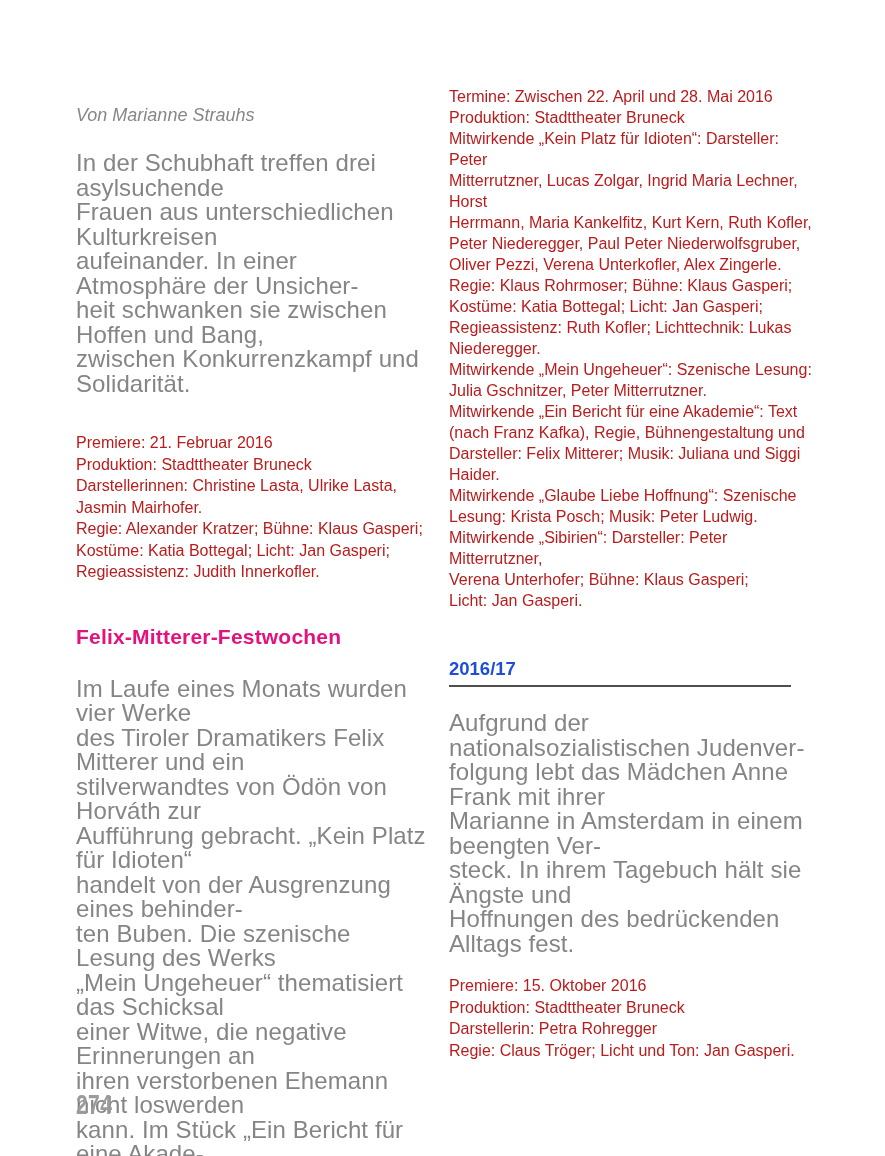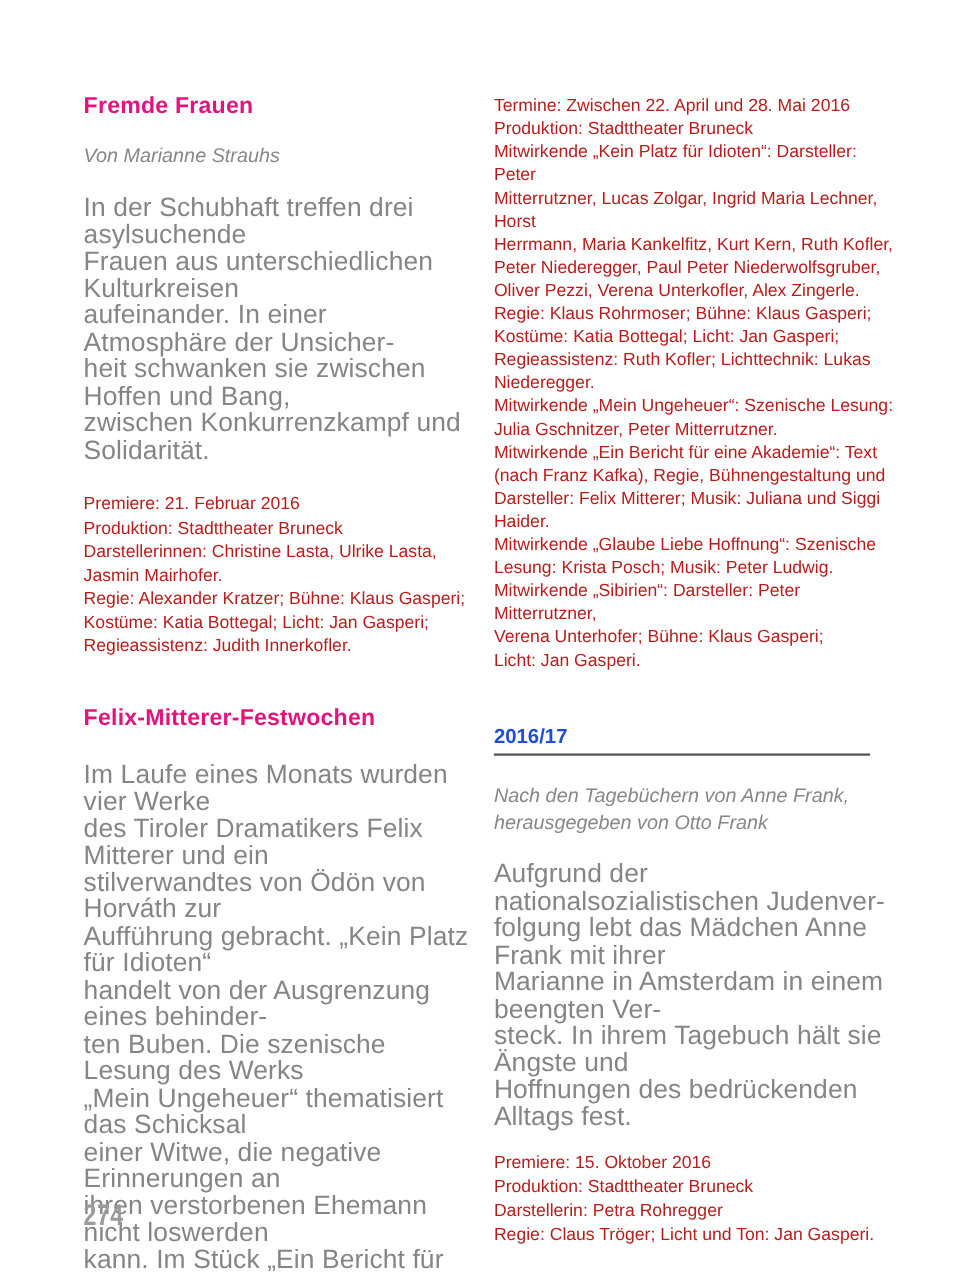--- a/index.html
+++ b/index.html
@@ -49,21 +49,21 @@
     font-size: 16px;
     line-height: 21.5px;
     color: #b91c1c;
     white-space: pre-line;
   }
   .col-right .credits.big-credits {
     line-height: 21px;
   }
 
   .mt-para1   { margin-top: 23px; }
-  .mt-credits { margin-top: 26px; }
+  .mt-credits { margin-top: 36px; }
   .mt-sect2   { margin-top: 41px; }
   .mt-para2   { margin-top: 27px; }
 
   .season-divider {
     margin-top: 47px;
     width: 342px;
   }
   .season-label {
     font-size: 18.5px;
     line-height: 22px;
@@ -93,21 +93,20 @@
   }
 </style>
 </head>
 <body>
 
 <div class="page">
 
   <div class="col col-left">
 
     <div>
-      <h2 class="section-title">Fremde Frauen</h2>
       <div class="section-subtitle">Von Marianne Strauhs</div>
       <div class="paragraph mt-para1">In der Schubhaft treffen drei asylsuchende
 Frauen aus unterschiedlichen Kulturkreisen
 aufeinander. In einer Atmosphäre der Unsicher-
 heit schwanken sie zwischen Hoffen und Bang,
 zwischen Konkurrenzkampf und Solidarität.</div>
       <div class="credits mt-credits">Premiere: 21. Februar 2016
 Produktion: Stadttheater Bruneck
 Darstellerinnen: Christine Lasta, Ulrike Lasta,
 Jasmin Mairhofer.
@@ -166,22 +165,20 @@
 Mitwirkende „Sibirien“: Darsteller: Peter Mitterrutzner,
 Verena Unterhofer; Bühne: Klaus Gasperi;
 Licht: Jan Gasperi.</div>
 
     <div class="season-divider">
       <div class="season-label">2016/17</div>
       <div class="season-rule"></div>
     </div>
 
     <div class="mt-sect3">
-      <div class="section-subtitle">Nach den Tagebüchern von Anne Frank,
-herausgegeben von Otto Frank</div>
       <div class="paragraph mt-para3">Aufgrund der nationalsozialistischen Judenver-
 folgung lebt das Mädchen Anne Frank mit ihrer
 Marianne in Amsterdam in einem beengten Ver-
 steck. In ihrem Tagebuch hält sie Ängste und
 Hoffnungen des bedrückenden Alltags fest.
 </div>
       <div class="credits mt-credits3">Premiere: 15. Oktober 2016
 Produktion: Stadttheater Bruneck
 Darstellerin: Petra Rohregger
 Regie: Claus Tröger; Licht und Ton: Jan Gasperi.</div>

